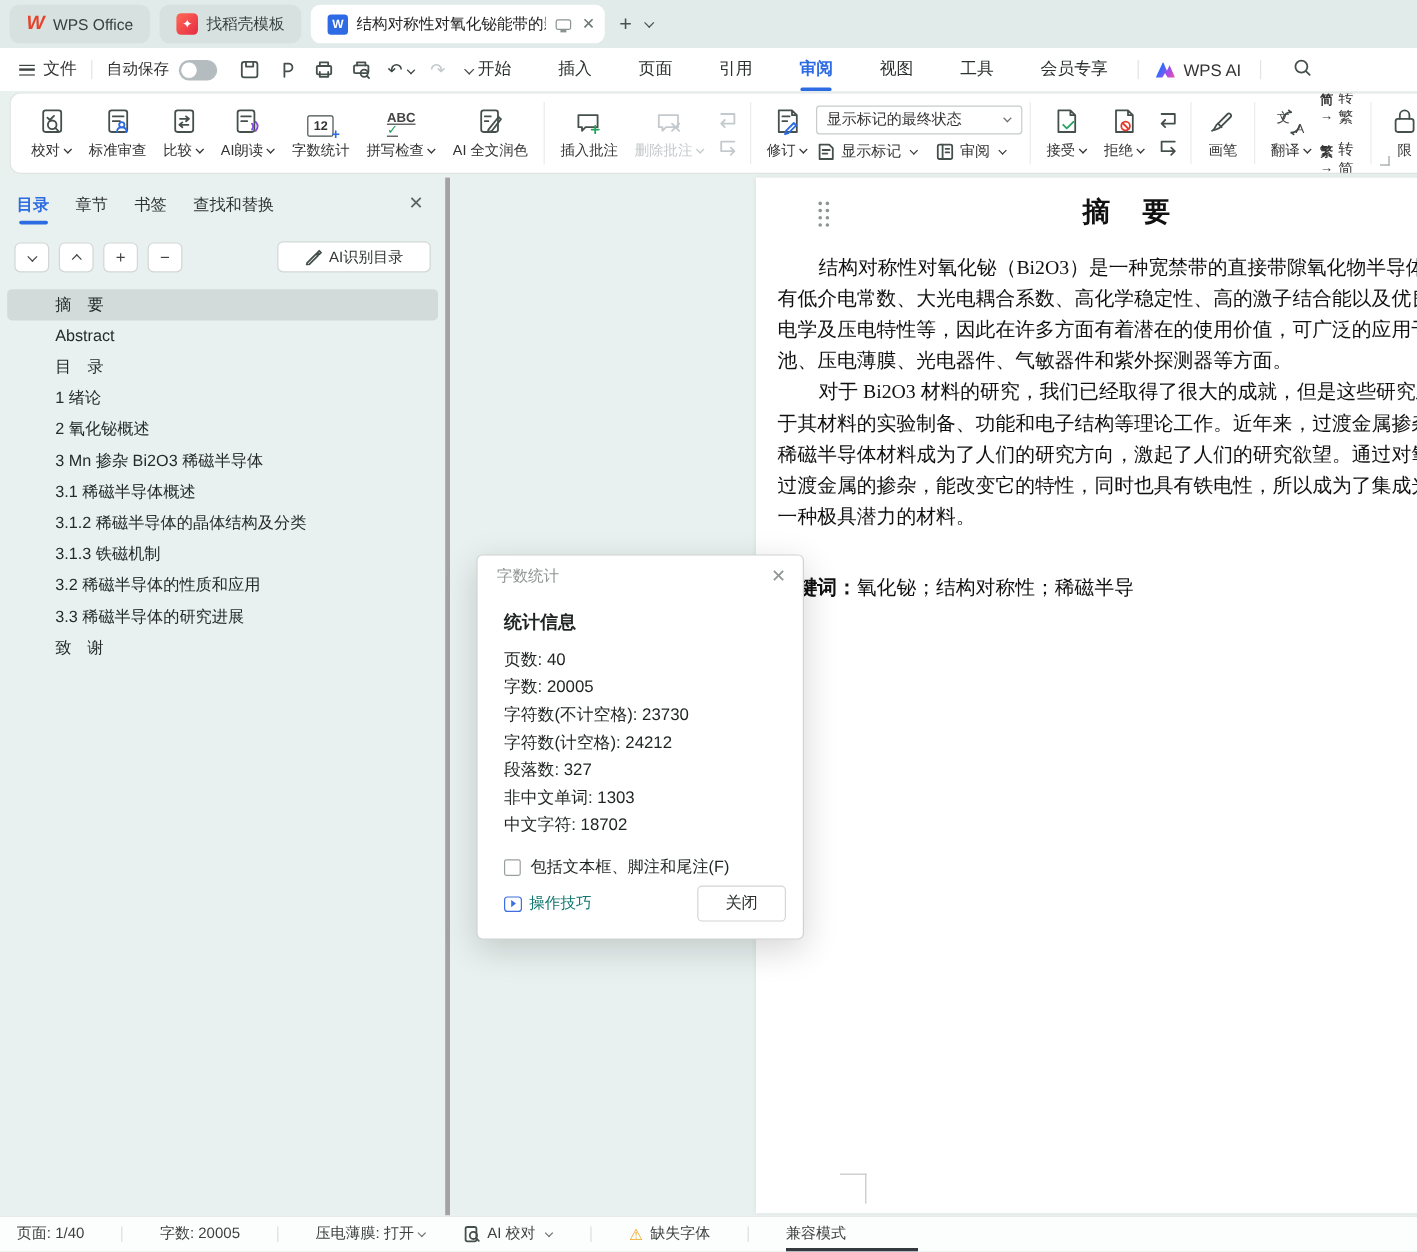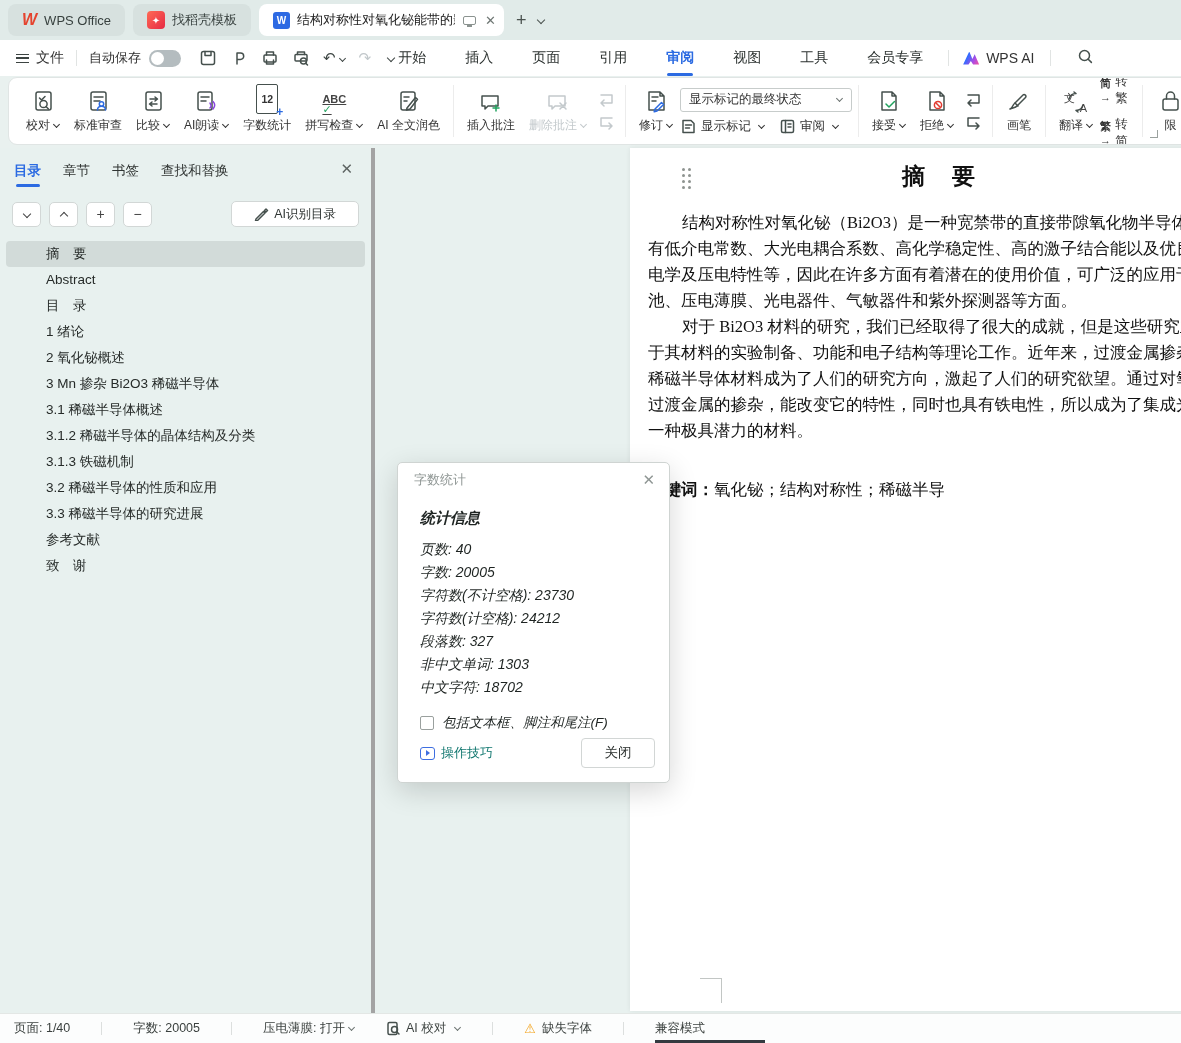--- a/index.html
+++ b/index.html
@@ -47,21 +47,21 @@
   .bigbtn { display:flex; flex-direction:column; align-items:center; justify-content:center; gap:3px; padding:3px 7px; font-size:12px; color:#333; white-space:nowrap; }
   .bigbtn .ic { height:26px; display:flex; align-items:flex-end; justify-content:center; }
   .bigbtn.disabled { color:#c3c9cc; }
   .vdiv { width:1px; height:52px; background:#ececec; margin:0 6px; flex:none; }
   .stackcol { display:flex; flex-direction:column; justify-content:center; gap:8px; padding:0 4px; }
   .stackcol svg { display:block; }
   .revcol { display:flex; flex-direction:column; gap:6px; justify-content:center; }
   .combobox { width:172px; height:24px; border:1px solid #c7cccb; border-radius:3px; display:flex; align-items:center; justify-content:space-between; padding:0 8px; font-size:12.5px; color:#333; background:#fff;gap:28px; }
   .smallrow { display:flex; align-items:center; gap:14px; font-size:12.5px; color:#333; }
   .smallbtn { display:flex; align-items:center; gap:4px; }
-  .wcbox { width:22px; height:30px; border:1.4px solid #45504d; border-radius:2px; font-size:10.5px; font-weight:600; color:#333; display:flex; align-items:center; justify-content:center; position:relative; }
+  .wcbox { width:22px; height:18px; border:1.4px solid #45504d; border-radius:2px; font-size:10.5px; font-weight:600; color:#333; display:flex; align-items:center; justify-content:center; position:relative; }
   .wcbox .plus { position:absolute; right:-6px; bottom:-6px; color:#2c6be2; font-size:12px; font-weight:700; }
   .abc { font-size:11px; font-weight:700; color:#444; line-height:10px; text-align:left;text-decoration:underline; }
   .abc .chk { color:#21a35f; font-size:11px; display:block; }
   .zh-ic { position:relative; width:24px; height:24px; }
   .zh-ic .c1 { position:absolute; left:0; top:1px; font-size:11px; color:#444; }
   .zh-ic .c2 { position:absolute; right:1px; bottom:0; font-size:11px; color:#444; }
   .convrow { display:flex; align-items:center; gap:4px; font-size:12.5px; color:#333; }
   .convrow .pfx { font-size:11px; font-weight:600; }
   .launcher { position:absolute; right:30px; bottom:6px; width:8px; height:8px; border-right:1.3px solid #9aa19e; border-bottom:1.3px solid #9aa19e; }
 
@@ -92,21 +92,21 @@
   .dline { height:26px; line-height:26px; white-space:nowrap; }
   .dline.indent { padding-left:34px; }
   .kwline { margin-top:33px; height:26px; line-height:26px; white-space:nowrap; }
   .kwline b { font-weight:700; }
   .cornermark { position:absolute; left:70px; top:830px; width:22px; height:25px; border-top:1px solid #c2c6c4; border-right:1px solid #c2c6c4; }
 
   
   .dialog { position:absolute; left:397px; top:462px; width:273px; height:321px; background:#fff; border:1px solid #cfd4d2; border-radius:5px; box-shadow:0 8px 28px rgba(0,0,0,.16); z-index:5; }
   .dlg-head { height:34px; display:flex; align-items:center; justify-content:space-between; padding:0 14px 0 16px; font-size:13px; color:#8f9694; }
   .dlg-close { color:#8f9694; font-size:15px; }
-  .dlg-body { padding:12px 32px 0 22px;font-style:italic; }
+  .dlg-body { padding:12px 32px 0 22px; }
   .dlg-section { font-size:15px; font-weight:700; color:#1e2422; margin-bottom:10px; }
   .dlg-line { font-size:14px; color:#1e2422; height:23px; line-height:23px; }
   .dlg-check { display:flex; align-items:center; gap:8px; margin-top:15px; font-size:13.5px; color:#1e2422; }
   .cbox { width:14px; height:14px; border:1px solid #9aa09e; border-radius:2px; background:#fff; }
   .dlg-foot { position:absolute; left:22px; right:14px; bottom:14px; display:flex; align-items:center; justify-content:space-between; }
   .tips { display:flex; align-items:center; gap:6px; color:#0f766e; font-size:13px; }
   .play-ic { width:15px; height:13px; border:1.4px solid #3e6ee0; border-radius:3px; display:flex; align-items:center; justify-content:center; }
   .play-ic i { width:0; height:0; border-left:4px solid #3e6ee0; border-top:3px solid transparent; border-bottom:3px solid transparent; margin-left:1px; }
   .closebtn { width:74px; height:30px; background:#fff; border:1px solid #d2d6d5; border-radius:4px; font-size:13.5px; color:#2a2f2d; display:flex; align-items:center; justify-content:center; }
 
@@ -456,21 +456,20 @@
       <div class="tocitem">Abstract</div>
       <div class="tocitem">目　录</div>
       <div class="tocitem">1 绪论</div>
       <div class="tocitem">2 氧化铋概述</div>
       <div class="tocitem">3 Mn 掺杂 Bi2O3 稀磁半导体</div>
       <div class="tocitem">3.1  稀磁半导体概述</div>
       <div class="tocitem">3.1.2 稀磁半导体的晶体结构及分类</div>
       <div class="tocitem">3.1.3 铁磁机制</div>
       <div class="tocitem">3.2 稀磁半导体的性质和应用</div>
       <div class="tocitem">3.3 稀磁半导体的研究进展</div>
-      <div class="tocitem">参考文献</div>
       <div class="tocitem">致　谢</div>
     </div>
   </div>
 
   <div class="workspace">
     <div class="page">
       <div class="draghandle">
         <i></i>
           <i></i>
           <i></i>

